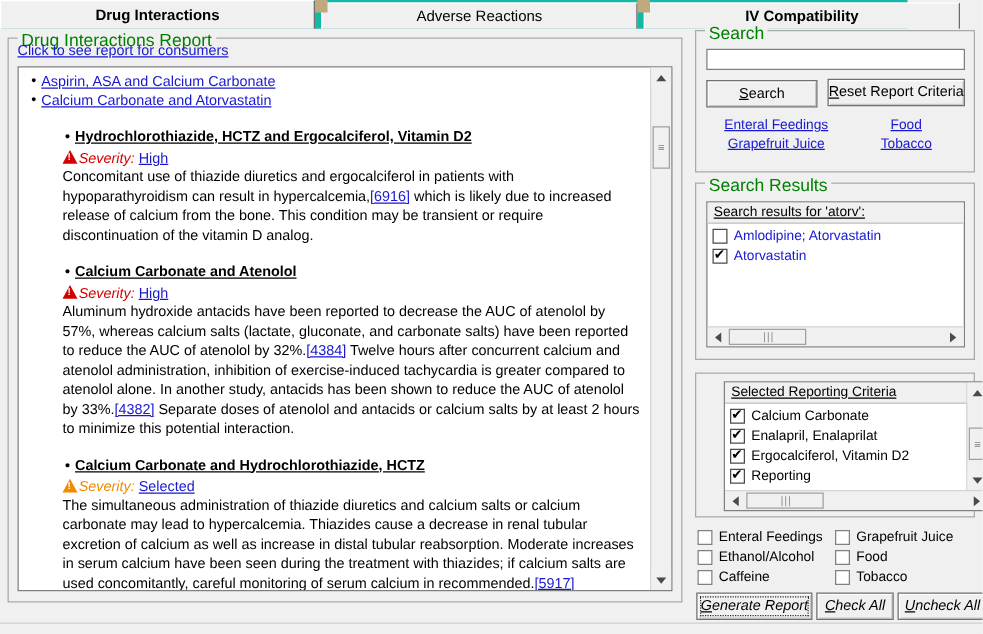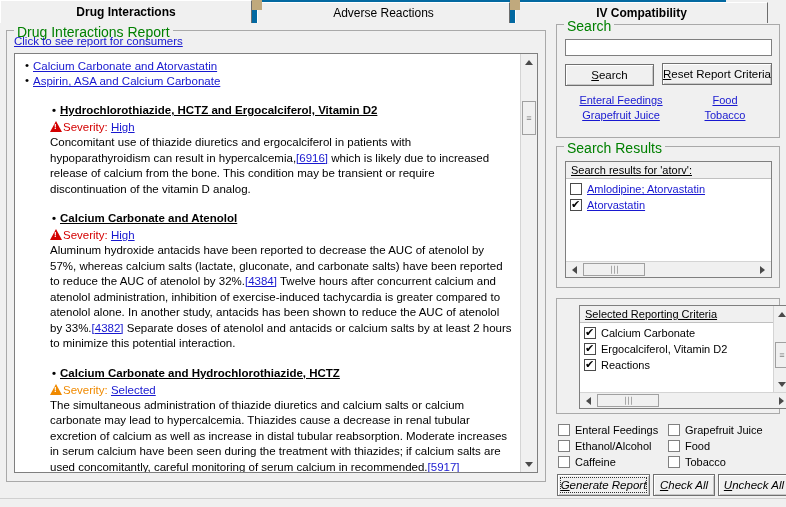--- a/index.html
+++ b/index.html
@@ -15,21 +15,21 @@
   #app {
     position: relative;
     width: 786px; height: 507px;
     background: #f0f0f0;
   }
 
   
   .tabstrip {
     position: absolute;
     left: 0; top: 0; width: 726px; height: 23px;
-    background: #0369a1;
+    background: #14b8a6;
   }
   .tab {
     position: absolute; top: 2px; height: 21px;
     background: #f0f0f0;
     border-left: 1px solid #ffffff;
     border-top: 1px solid #ffffff;
     border-right: 1px solid #6d6d6d;
     box-sizing: border-box;
     display: flex; align-items: center; justify-content: center;
     font-size: 12px;
@@ -102,21 +102,21 @@
     display: inline-block; width: 0; height: 0; position: relative;
     border-left: 6px solid transparent; border-right: 6px solid transparent;
     border-bottom: 11px solid #d40000;
     vertical-align: -1px; margin-right: 1px;
   }
   .warn.moderate { border-bottom-color: #f08a00; }
   .warn:after {
     content: "!"; position: absolute; left: -2px; top: 1px;
     font-size: 8px; color: #ffffff; font-weight: bold; line-height: 9px;
   }
-  .sev-label { color: #d40000; }
+  .sev-label { color: #d40000; font-style: italic; }
   .sev-label.moderate { color: #f08a00; }
   .ix-body { margin-top: 0px; text-align: left; }
 
   
   .vscroll {
     position: absolute; right: 0; top: 0; bottom: 0; width: 17px;
     background: #f0f0f0; border-left: 1px solid #d4d4d4;
     box-sizing: border-box;
   }
   .vscroll .btn {
@@ -196,21 +196,21 @@
   .chkrow { display: flex; align-items: center; height: 16px; padding-left: 4px; }
   .chkbox {
     width: 12px; height: 12px; border: 1px solid #4a4a4a;
     background: #fff; box-sizing: border-box; margin-right: 5px;
     position: relative; flex: 0 0 auto;
   }
   .chkbox.checked:after {
     content: "\2714"; position: absolute; left: 0px; top: -2px;
     font-size: 11px; color: #000; line-height: 13px;
   }
-  .chkrow .lbl-link { color: #1818d0; text-decoration: underline; font-size: 11px; }
+  .chkrow .lbl-link { color: #1818d0; font-size: 11px; }
   .chkrow .lbl-plain { color: #000; font-size: 11px; }
 
   
   #criteriaGroup { left: 556px; top: 298px; width: 224px; height: 116px; }
   #criteriaBox {
     position: absolute; left: 22px; top: 6px; width: 212px; height: 104px;
     background: #fff; border: 1px solid #7f7f7f; box-sizing: border-box;
     overflow: hidden;
   }
 
@@ -257,24 +257,24 @@
   <div class="group" id="reportGroup">
     <div class="group-label">Drug Interactions Report</div>
 
     <a class="lnk" style="position:absolute; left:7px; top:4px; font-size:11.5px;">Click to see report for consumers</a>
 
     <div id="reportBox">
       <div id="reportContent">
 
         <ul class="hdr-link-list">
           <li>
-            <a class="lnk">Calcium Carbonate and Atorvastatin</a>
+            <a class="lnk">Aspirin, ASA and Calcium Carbonate</a>
           </li>
           <li>
-            <a class="lnk">Aspirin, ASA and Calcium Carbonate</a>
+            <a class="lnk">Calcium Carbonate and Atorvastatin</a>
           </li>
         </ul>
 
         <div class="ix-block">
           <div class="ix-title">Hydrochlorothiazide, HCTZ and Ergocalciferol, Vitamin D2</div>
           <div class="sev-row">
             <span class="warn"></span><span class="sev-label">Severity:</span>
             <a class="lnk">High</a>
           </div>
           <div class="ix-body"><span>Concomitant use of thiazide diuretics and ergocalciferol in patients with hypoparathyroidism can result in hypercalcemia,</span><a class="lnk">[6916]</a><span> which is likely due to increased release of calcium from the bone. This condition may be transient or require discontinuation of the vitamin D analog.</span></div>
@@ -374,25 +374,29 @@
   <div class="group" id="criteriaGroup">
     <div id="criteriaBox">
       <div style="position:absolute; left:0; top:0; right:17px; bottom:16px; overflow:hidden;">
         <div class="listheader">Selected Reporting Criteria</div>
         <div class="chkrow" style="margin-top:2px;">
           <span class="chkbox checked"></span>
           <span class="lbl-plain">Calcium Carbonate</span>
         </div>
         <div class="chkrow">
           <span class="chkbox checked"></span>
-          <span class="lbl-plain">Ergocalciferol, Vitamin D2</span>
+          <span class="lbl-plain">Enalapril, Enalaprilat</span>
         </div>
         <div class="chkrow">
           <span class="chkbox checked"></span>
-          <span class="lbl-plain">Reactions</span>
+          <span class="lbl-plain">Ergocalciferol, Vitamin D2</span>
+        </div>
+        <div class="chkrow">
+          <span class="chkbox checked"></span>
+          <span class="lbl-plain">Reporting</span>
         </div>
       </div>
 
       <div class="vscroll" style="bottom:16px;">
         <div class="btn up">
             <i class="arrow-up"></i>
           </div>
         <div class="vthumb grip-v" style="top:36px; height:26px;"></div>
         <div class="btn down">
             <i class="arrow-down"></i>

